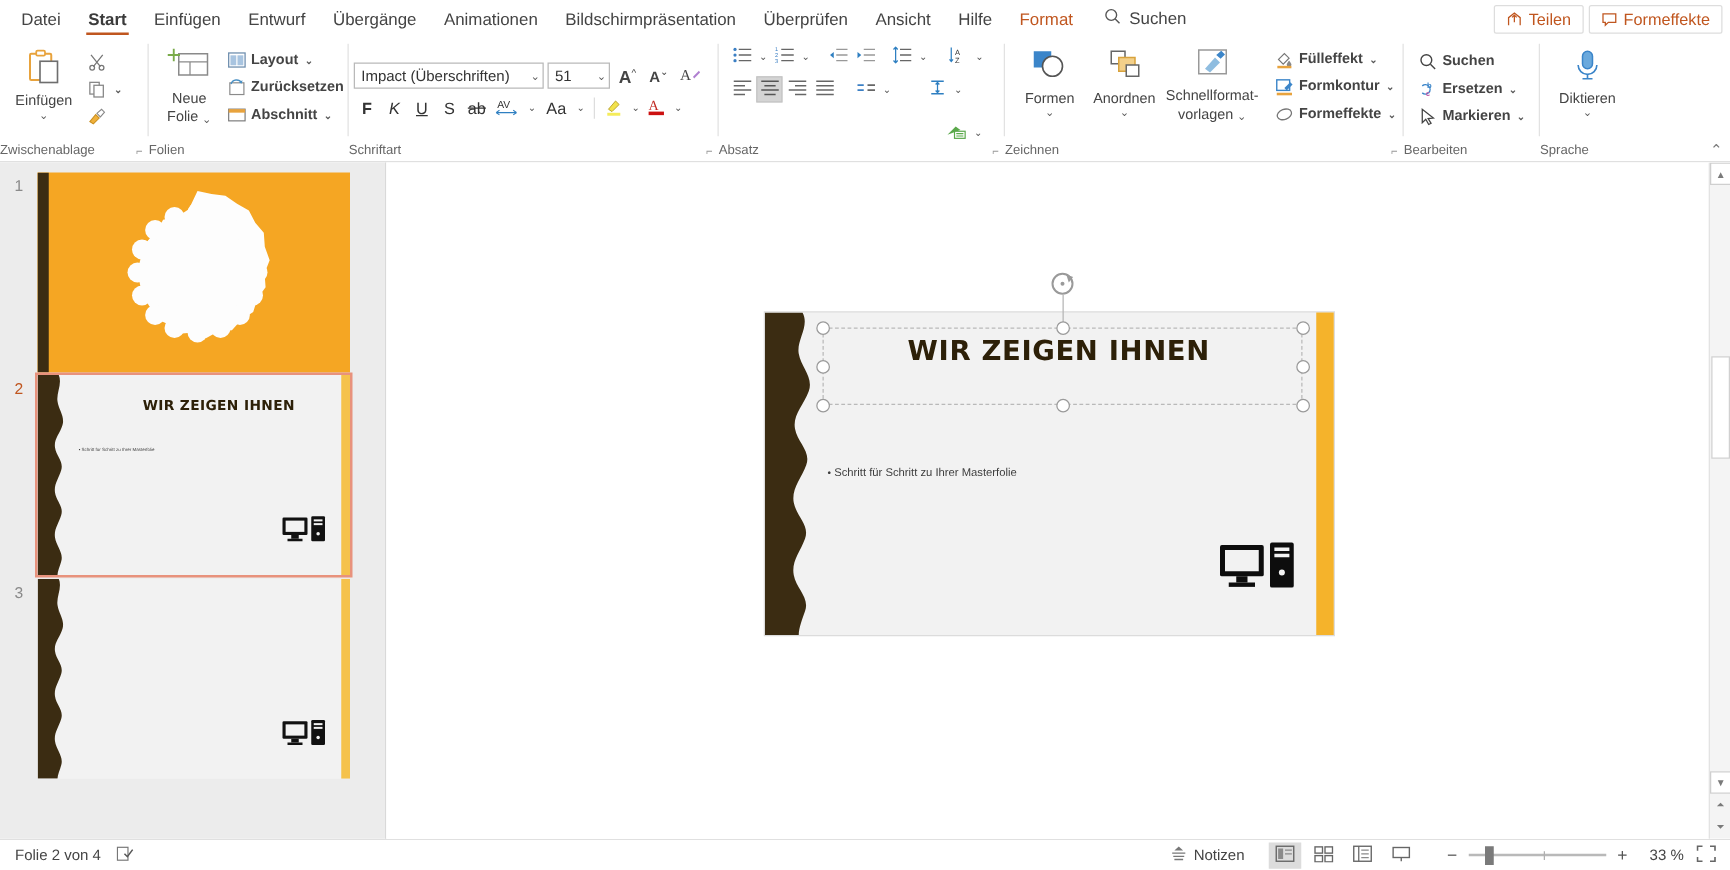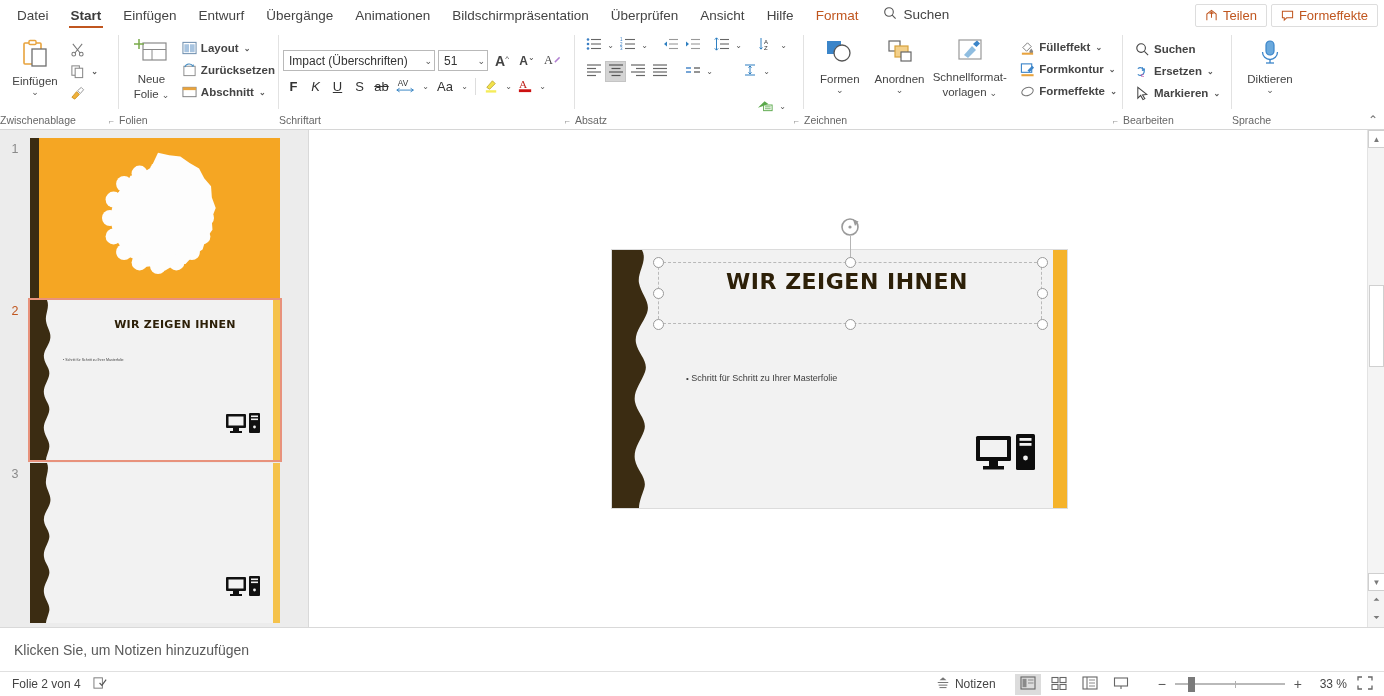--- a/index.html
+++ b/index.html
@@ -71,21 +71,21 @@
 
   .s-wave { position:absolute; left:0; top:0; height:100%; background:#3b2c12; }
   .s-orangebar { position:absolute; right:0; top:0; height:100%; }
 
   
   .stage { flex:1; position:relative; background:#fff; overflow:hidden; }
   .slide { position:absolute; background:#f2f2f2; box-shadow:0 0 0 1px #dcdcdc; }
 
   .title-text { font-family:"DejaVu Sans", sans-serif; font-weight:bold; color:#2d2008;
      letter-spacing:0.5px; text-align:center; white-space:nowrap; }
-  .bullet-text { color:#3d3d3d; white-space:nowrap;margin-left:24px; }
+  .bullet-text { color:#3d3d3d; white-space:nowrap; }
 
   
   .selframe { position:absolute; border:1px dashed #b9b9b9; }
   .handle { position:absolute; width:11px; height:11px; border-radius:50%; background:#fff; border:1.3px solid #9a9a9a; }
   .rot { position:absolute; width:22px; height:22px; }
   .rotline { position:absolute; width:1px; background:#b5b5b5; }
 
   
   .notes { height:44px; border-top:1px solid #d9d9d9; background:#fff; display:flex; align-items:center; padding-left:14px; }
   .notes-text { font-size:14px; color:#595959; }
@@ -780,23 +780,20 @@
       <div class="vscroll">
         <div class="vs-btn" style="border:1px solid #cfcfcf;background:#fff">▲</div>
         <div class="vs-thumb" style="top:155px;height:82px;"></div>
         <div class="vs-btn" style="position:absolute;bottom:36px;border:1px solid #cfcfcf;background:#fff">▼</div>
         <div class="vs-btn" style="position:absolute;bottom:18px;">⏶</div>
         <div class="vs-btn" style="position:absolute;bottom:0px;">⏷</div>
       </div>
     </div>
   </div>
 
-  <div class="notes">
-    <div class="notes-text">Klicken Sie, um Notizen hinzuzufügen</div>
-  </div>
 
   <div class="status">
     <div class="st-left">
       <span>Folie 2 von 4</span>
       <span>
         <svg width="15" height="14" viewBox="0 0 16 14">
             <rect x="1" y="1.5" width="9" height="11" fill="none" stroke="#777" stroke-width="1"></rect>
             <path d="M7 7 L9.5 9.5 L14 3.5" fill="none" stroke="#555" stroke-width="1.3"></path>
           </svg>
       </span>

